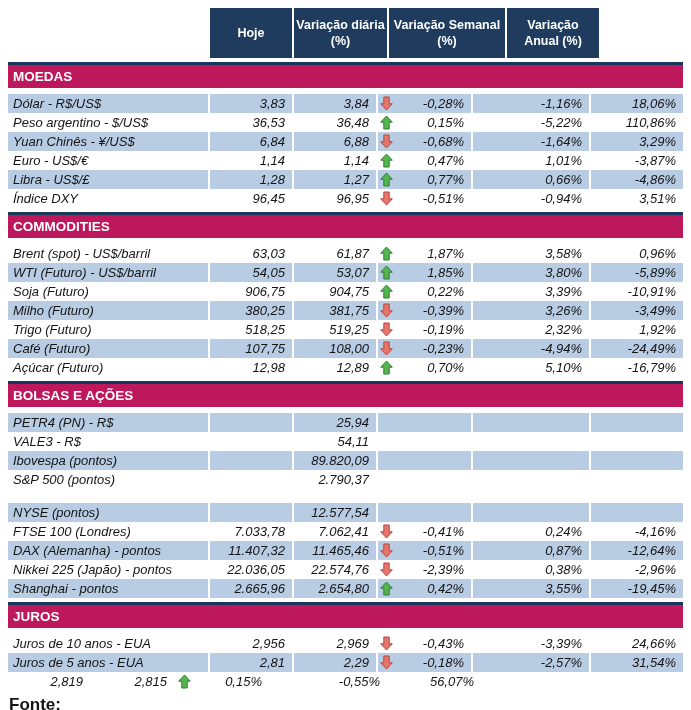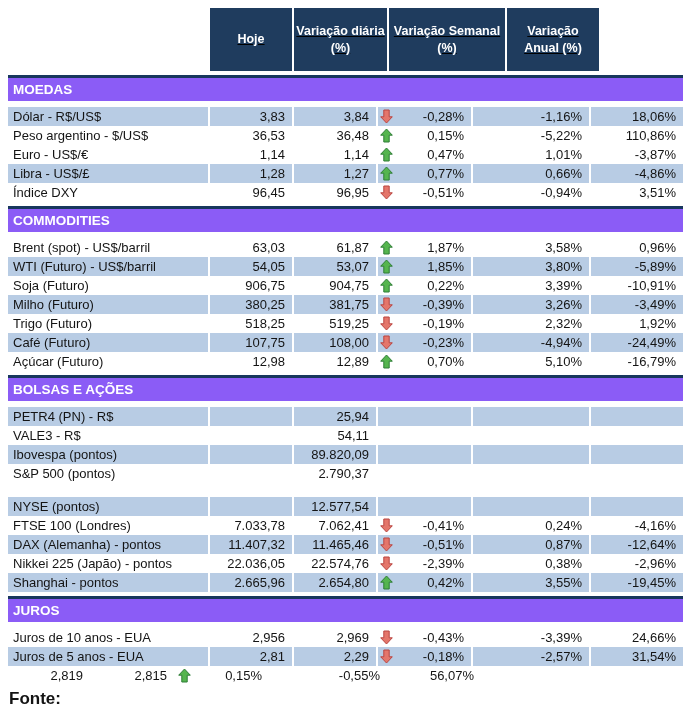--- a/index.html
+++ b/index.html
@@ -12,23 +12,22 @@
   }
   .page {
     box-sizing: border-box;
     width: 691px;
     padding: 8px 8px 0 8px;
   }
   
   .header-row {
     display: flex;
     gap: 2px;
-    height: 63px;
+    height: 50px;
     margin-bottom: 4px;
-    text-decoration: underline;
   }
   .header-spacer { width: 200px; flex: none; }
   .header-cell {
     flex: none;
     background: #1F3C5E;
     color: #ffffff;
     font-weight: bold;
     font-size: 12.5px;
     line-height: 1.3;
     display: flex;
@@ -43,30 +42,30 @@
   .c-fech  { width: 82px;  flex: none; }
   .c-vd    { width: 93px;  flex: none; }
   .c-vs    { width: 116px; flex: none; }
   .c-va    { width: 92px;  flex: none; }
 
   
   .section { margin-bottom: 4px; }
   .section-bar {
     height: 23px;
     border-top: 3px solid #17375D;
-    background: #8b5cf6;
+    background: #be185d;
     color: #ffffff;
     font-weight: bold;
     font-size: 13.5px;
     display: flex;
     align-items: center;
     padding-left: 5px;
     margin-bottom: 6px;
   }
-  .rows { display: block; }
+  .rows { display: block; font-style: italic; }
   .row {
     display: flex;
     gap: 2px;
     height: 19px;
   }
   .sec-2 .rows .row:nth-child(5) { margin-top: 14px; } 
   .cell {
     display: flex;
     align-items: center;
     font-size: 13px;
@@ -135,20 +134,35 @@
               <span class="arr">
                 <svg width="13" height="15" viewBox="0 0 13 15">
                   <path d="M6.5 1 L12.3 7.2 H9.2 V14 H3.8 V7.2 H0.7 Z" fill="#55B54E" stroke="#2E7D36" stroke-width="1" stroke-linejoin="round"></path>
                 </svg>
               </span>
               <span class="val">0,15%</span>
             </div>
             <div class="cell num c-vs">-5,22%</div>
             <div class="cell num c-va">110,86%</div>
           </div>
+          <div class="row striped">
+            <div class="cell lbl c-label">Yuan Chinês - ¥/US$</div>
+            <div class="cell num c-hoje">6,84</div>
+            <div class="cell num c-fech">6,88</div>
+            <div class="cell vd c-vd">
+              <span class="arr">
+                <svg width="13" height="15" viewBox="0 0 13 15">
+                  <path d="M6.5 14 L12.3 7.8 H9.2 V1 H3.8 V7.8 H0.7 Z" fill="#E4766B" stroke="#B94540" stroke-width="1" stroke-linejoin="round"></path>
+                </svg>
+              </span>
+              <span class="val">-0,68%</span>
+            </div>
+            <div class="cell num c-vs">-1,64%</div>
+            <div class="cell num c-va">3,29%</div>
+          </div>
           <div class="row">
             <div class="cell lbl c-label">Euro - US$/€</div>
             <div class="cell num c-hoje">1,14</div>
             <div class="cell num c-fech">1,14</div>
             <div class="cell vd c-vd">
               <span class="arr">
                 <svg width="13" height="15" viewBox="0 0 13 15">
                   <path d="M6.5 1 L12.3 7.2 H9.2 V14 H3.8 V7.2 H0.7 Z" fill="#55B54E" stroke="#2E7D36" stroke-width="1" stroke-linejoin="round"></path>
                 </svg>
               </span>

